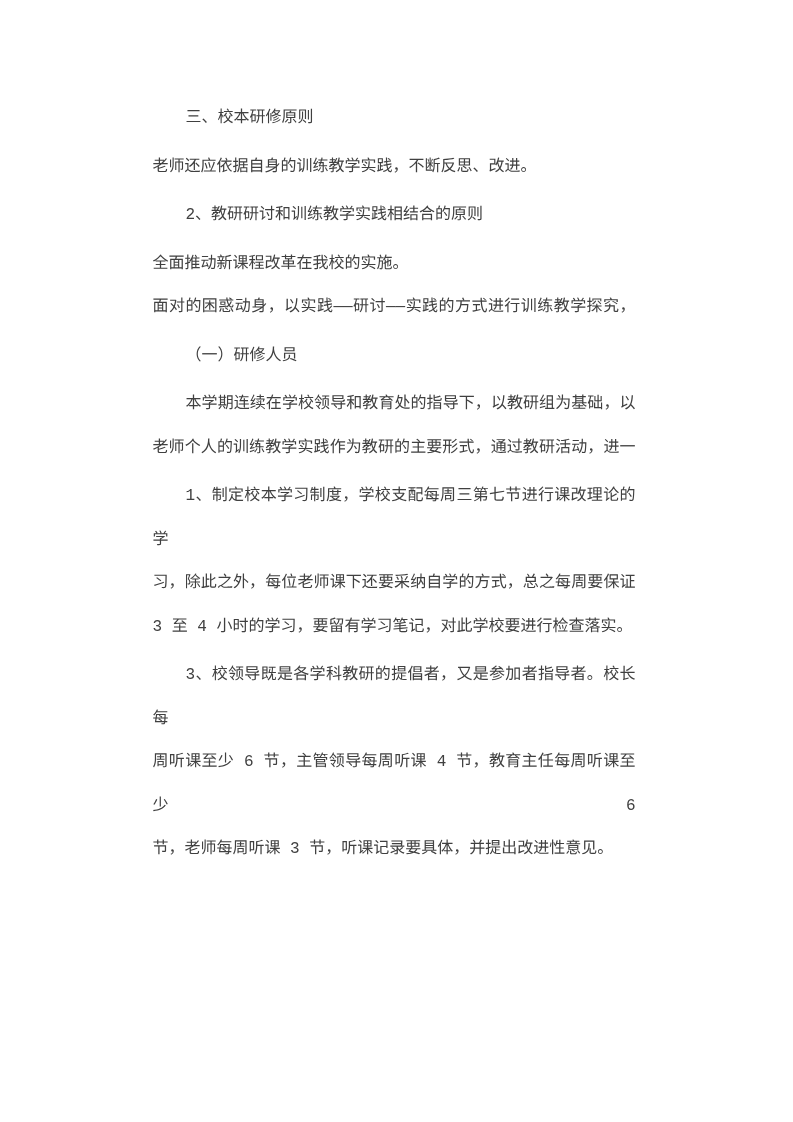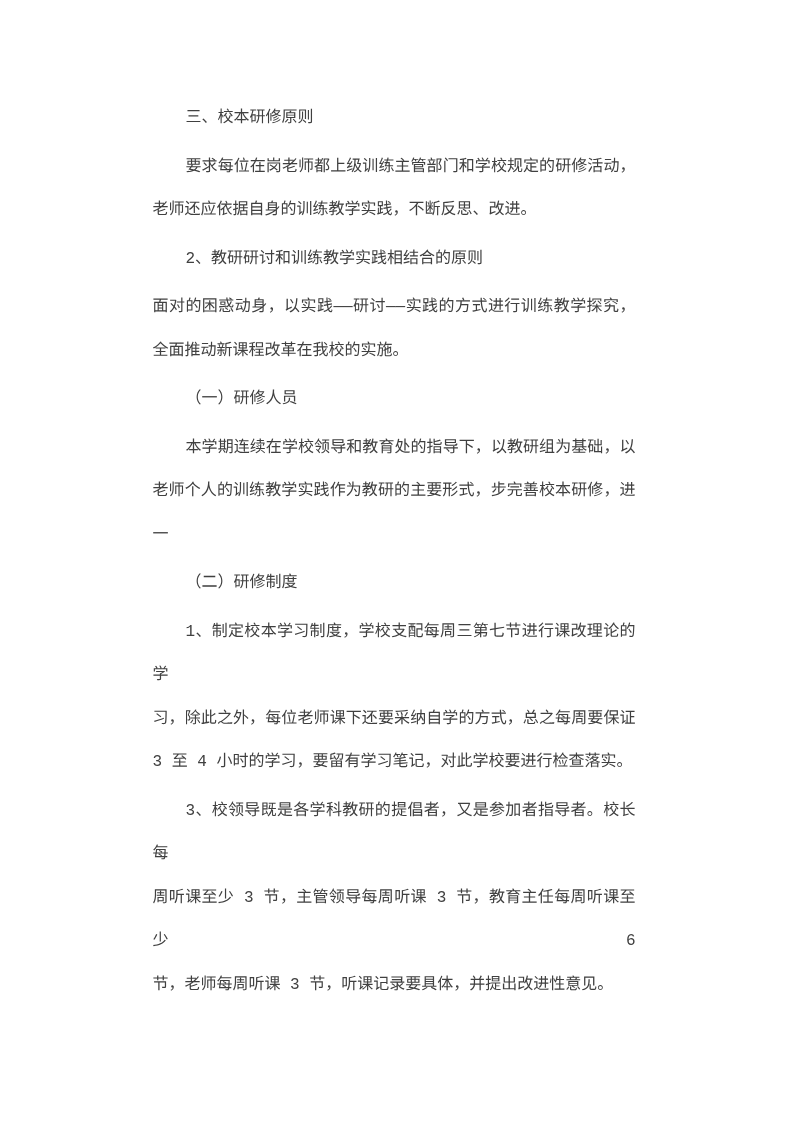--- a/index.html
+++ b/index.html
@@ -42,44 +42,40 @@
 </style>
 </head>
 <body>
 
 <main class="page" style="background: rgb(255, 255, 255); color: rgb(64, 64, 64);">
   <div class="doc-body">
       <p>
         <span class="line first">三、校本研修原则</span>
       </p>
       <p>
-        <span class="line first just">要求每位在岗老师都上级训练主管部门和学校规定的研修活动，</span>
         <span class="line">老师还应依据自身的训练教学实践，不断反思、改进。</span>
       </p>
       <p>
         <span class="line first">2、教研研讨和训练教学实践相结合的原则</span>
       </p>
       <p>
+        <span class="line">全面推动新课程改革在我校的实施。</span>
         <span class="line just">面对的困惑动身，以实践——研讨——实践的方式进行训练教学探究，</span>
-        <span class="line">全面推动新课程改革在我校的实施。</span>
       </p>
       <p>
         <span class="line first">（一）研修人员</span>
       </p>
       <p>
         <span class="line first just">本学期连续在学校领导和教育处的指导下，以教研组为基础，以</span>
-        <span class="line just">老师个人的训练教学实践作为教研的主要形式，步完善校本研修，进一</span>
-      </p>
-      <p>
-        <span class="line first">（二）研修制度</span>
+        <span class="line just">老师个人的训练教学实践作为教研的主要形式，通过教研活动，进一</span>
       </p>
       <p>
         <span class="line first just">1、制定校本学习制度，学校支配每周三第七节进行课改理论的学</span>
         <span class="line just">习，除此之外，每位老师课下还要采纳自学的方式，总之每周要保证</span>
         <span class="line">3 至 4 小时的学习，要留有学习笔记，对此学校要进行检查落实。</span>
       </p>
       <p>
         <span class="line first just">3、校领导既是各学科教研的提倡者，又是参加者指导者。校长每</span>
-        <span class="line just">周听课至少 3 节，主管领导每周听课 3 节，教育主任每周听课至少 6</span>
+        <span class="line just">周听课至少 6 节，主管领导每周听课 4 节，教育主任每周听课至少 6</span>
         <span class="line">节，老师每周听课 3 节，听课记录要具体，并提出改进性意见。</span>
       </p>
     </div>
 </main>
 
 </body></html>

